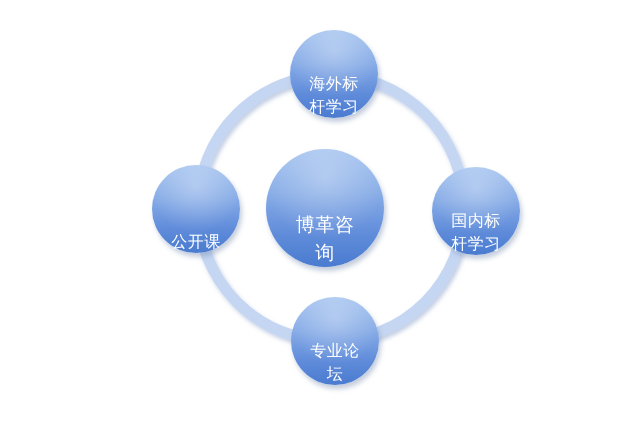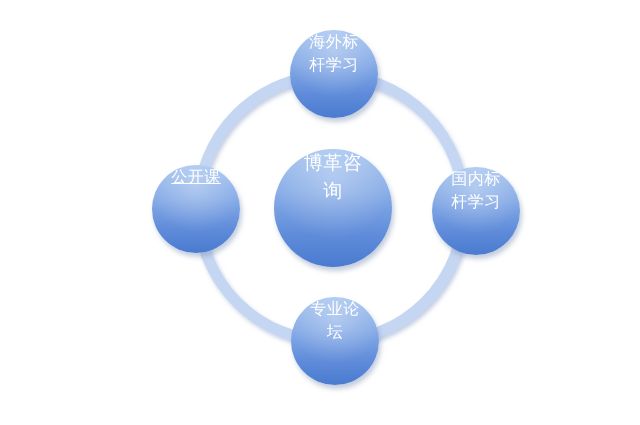--- a/index.html
+++ b/index.html
@@ -21,21 +21,21 @@
   }
   .ring-svg {
     position: absolute;
     left: 0;
     top: 0;
   }
   .node {
     position: absolute;
     border-radius: 50%;
     display: flex;
-    align-items: flex-start;
+    align-items: flex-end;
     justify-content: center;
     text-align: center;
     color: #ffffff;
     background:
       radial-gradient(circle at 50% 24%, rgba(255,255,255,0.30) 0%, rgba(255,255,255,0.0) 58%),
       linear-gradient(180deg, #a3c2ef 0%, #86abe6 38%, #608cda 72%, #4a7bd0 100%);
     box-shadow: 2px 4px 5px rgba(122, 141, 178, 0.45);
     cursor: default;
   }
   .label {
@@ -46,27 +46,27 @@
     width: 88px;
     height: 88px;
     font-size: 16px;
     line-height: 23px;
   }
   .center-node {
     width: 118px;
     height: 118px;
     font-size: 19px;
     line-height: 28px;
-    left: 274px;
+    left: 266px;
     top: 149px;
   }
   .sat-top    { left: 290px; top: 30px;  }
   .sat-right  { left: 432px; top: 167px; }
   .sat-bottom { left: 291px; top: 297px; }
-  .sat-left   { left: 152px; top: 165px; text-decoration: underline; }
+  .sat-left   { left: 152px; top: 165px; }
 </style>
 </head>
 <body>
 
 <div class="stage">
 
   <svg class="ring-svg" width="640" height="425" viewBox="0 0 640 425" aria-hidden="true">
     <defs>
       <filter id="ringShadow" x="-20%" y="-20%" width="140%" height="140%">
         <feDropShadow dx="2" dy="3" stdDeviation="2" flood-color="#93a7cc" flood-opacity="0.55"></feDropShadow>

